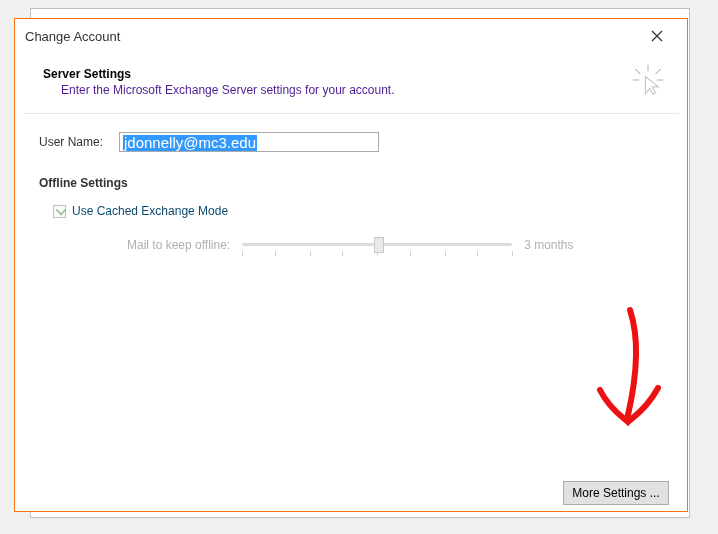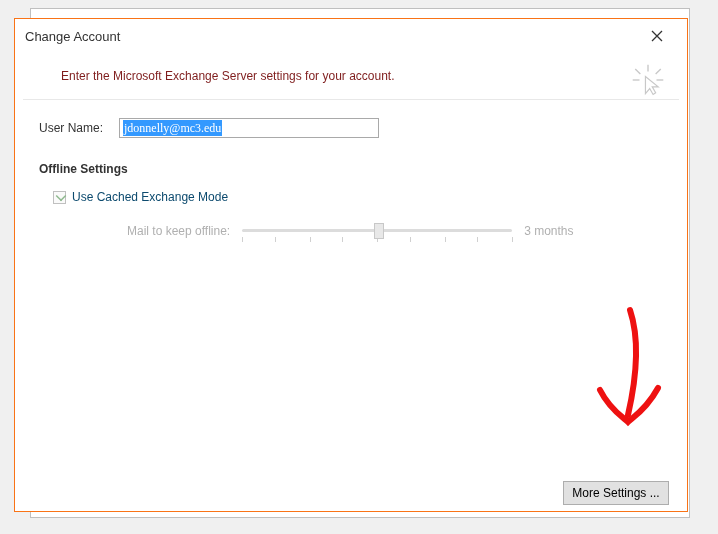--- a/index.html
+++ b/index.html
@@ -47,21 +47,21 @@
       padding: 14px 22px 8px 28px;
       position: relative;
     }
     .header-title {
       font-weight: bold;
       font-size: 12px;
       color: #000;
     }
     .header-sub {
       font-size: 12px;
-      color: #7f1d1d;
+      color: #4c1d95;
       margin-left: 18px;
       margin-top: 2px;
     }
     .header-icon {
       position: absolute;
       right: 22px; top: 10px;
       width: 34px; height: 34px;
       color: #bfbfbf;
     }
     .sep-line {
@@ -82,22 +82,22 @@
     .row-user label {
       font-size: 12px;
       color: #333;
       width: 70px;
     }
     .user-input {
       width: 260px;
       height: 20px;
       border: 1px solid #a9a9a9;
       padding: 1px 3px;
-      font-size: 12px;
-      font-family: Liberation Serif, serif;
+      font-size: 15px;
+      font-family: Liberation Sans, sans-serif;
     }
     .user-input-val {
       display: inline-block;
       background: #3399ff;
       color: #fff;
       padding: 0 1px;
       line-height: 16px;
     }
     .offline-title {
       font-weight: bold;
@@ -224,20 +224,21 @@
     <span>Change Account</span>
     <span class="spacer"></span>
     <div class="close-btn">
       <svg viewBox="0 0 12 12">
         <path d="M1 1 L11 11 M11 1 L1 11" stroke="#333" stroke-width="1.3" fill="none"></path>
       </svg>
     </div>
   </div>
 
   <div class="header-area">
+    <div class="header-title">Server Settings</div>
     <div class="header-sub">Enter the Microsoft Exchange Server settings for your account.</div>
     <svg class="header-icon" viewBox="0 0 40 40">
       <g stroke="#c8c8c8" stroke-width="1.6" fill="none">
         <line x1="20" y1="2" x2="20" y2="10"></line>
         <line x1="5" y1="7" x2="11" y2="13"></line>
         <line x1="35" y1="7" x2="29" y2="13"></line>
         <line x1="2" y1="20" x2="10" y2="20"></line>
         <line x1="38" y1="20" x2="30" y2="20"></line>
       </g>
       <path d="M17 16 L17 36 L22 30 L26 37 L29 35 L25 28 L32 28 Z" fill="#fff" stroke="#c8c8c8" stroke-width="1.4"></path>

